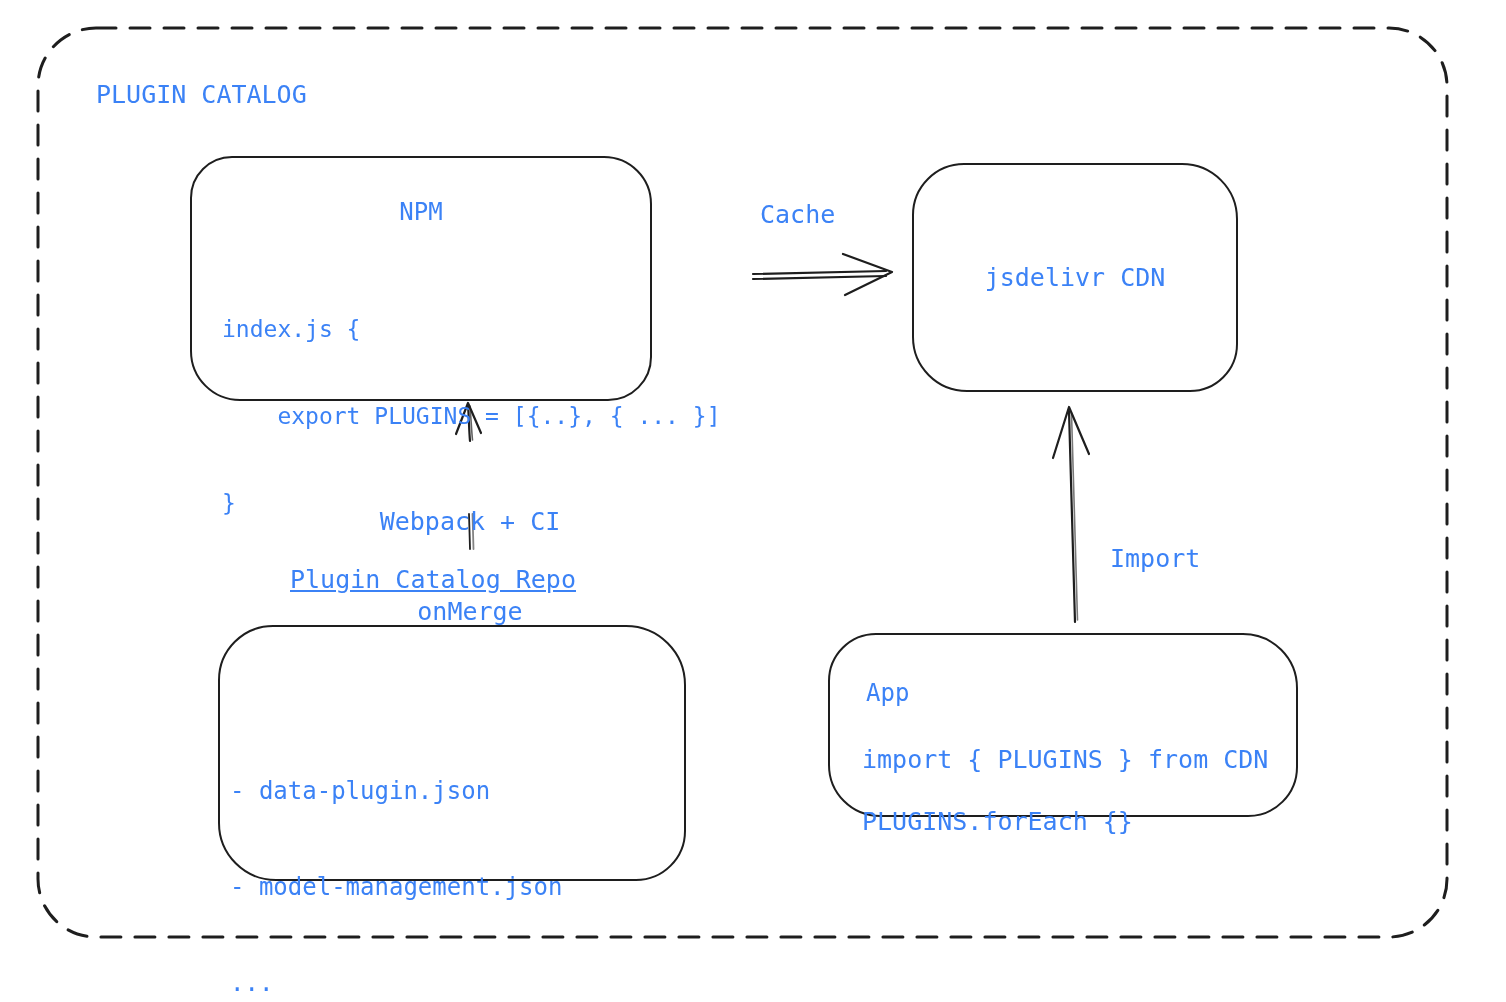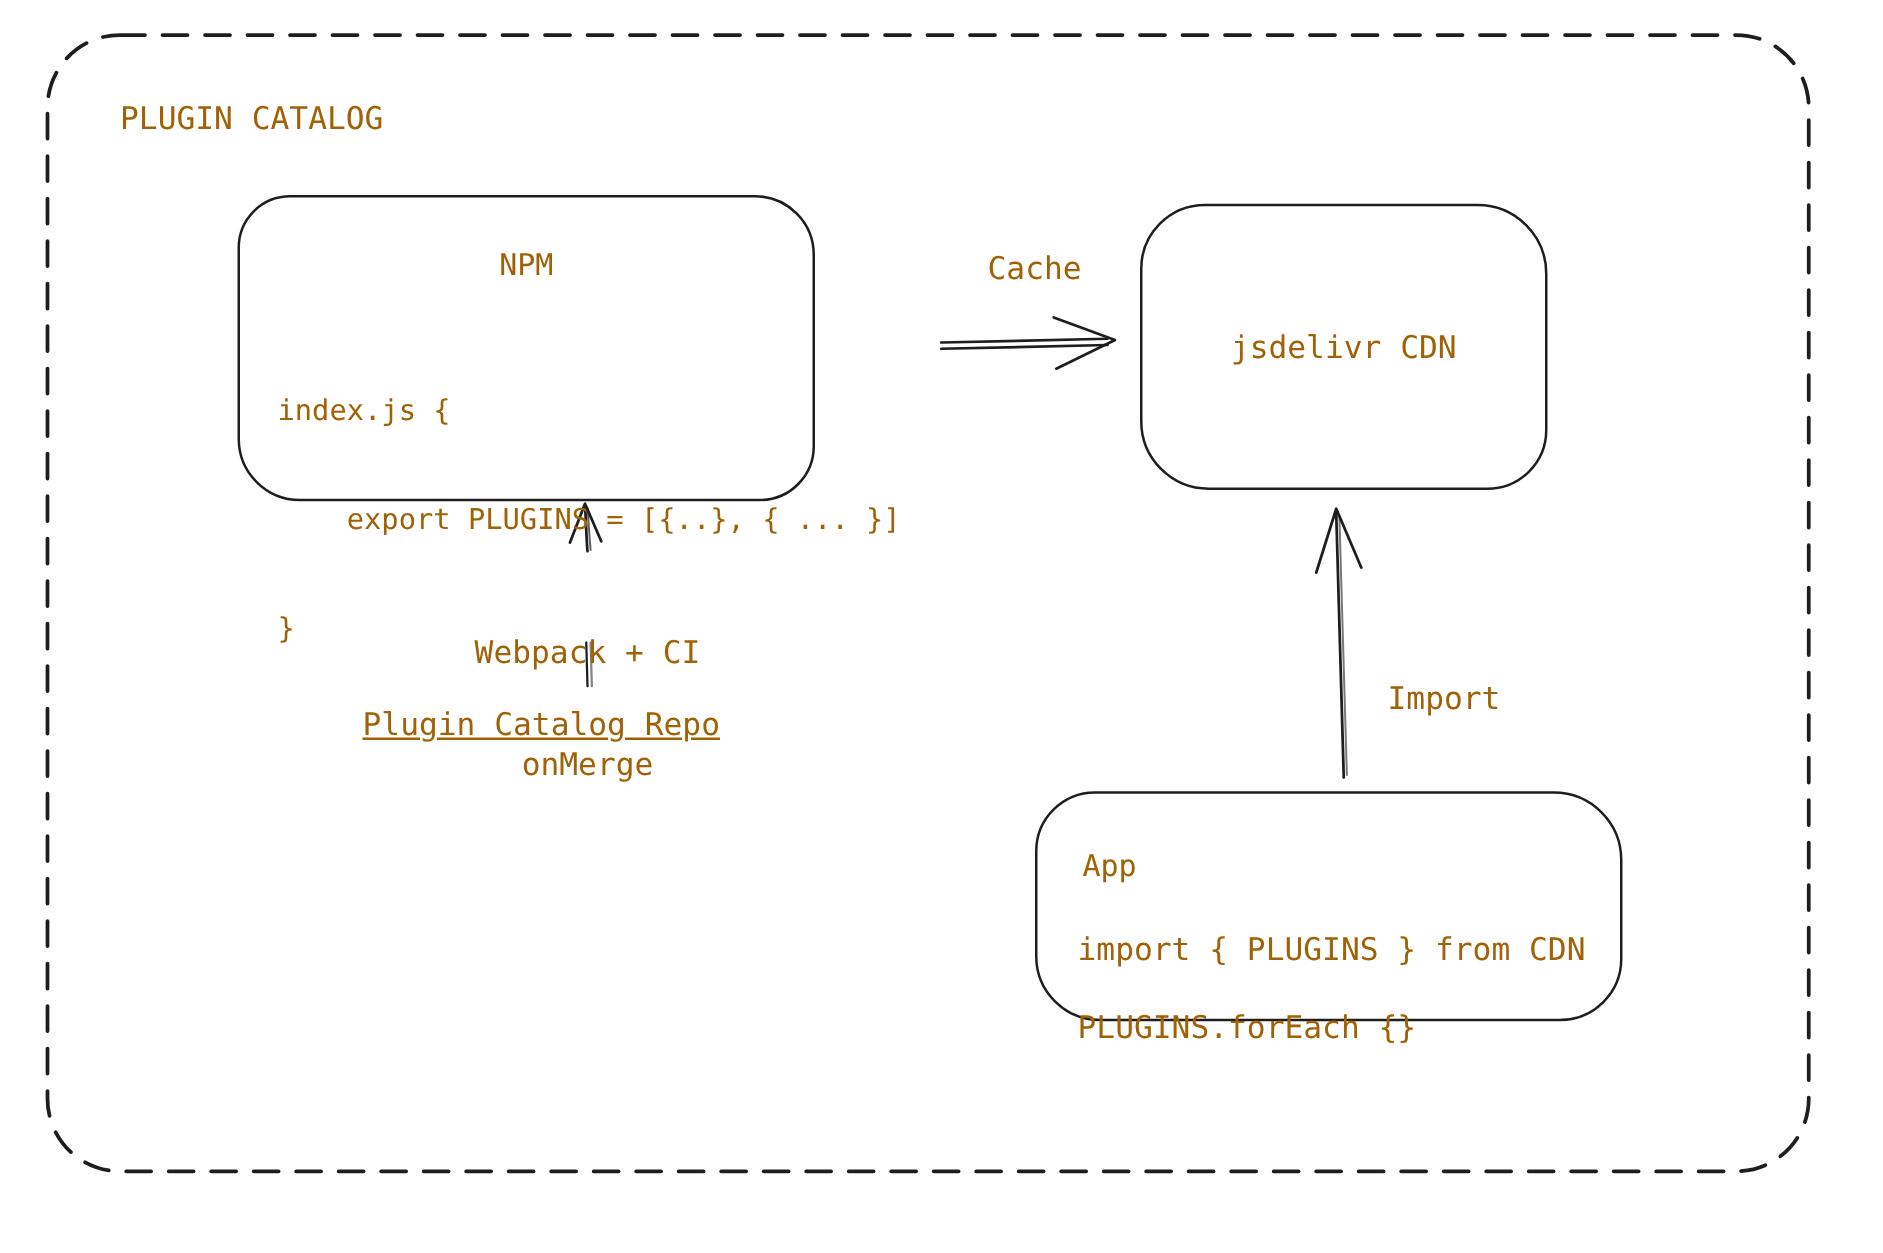--- a/index.html
+++ b/index.html
@@ -6,21 +6,21 @@
     margin: 0;
     padding: 0;
     background: #ffffff;
   }
   .canvas {
     position: relative;
     width: 1506px;
     height: 1002px;
     background: #ffffff;
     font-family: "DejaVu Sans Mono", "Liberation Mono", monospace;
-    color: #a16207;
+    color: #3b82f6;
     overflow: hidden;
   }
   svg.overlay {
     position: absolute;
     left: 0; top: 0;
     width: 1506px; height: 1002px;
     pointer-events: none;
   }
   .diagram-title {
     position: absolute;
@@ -59,21 +59,21 @@
   #node-app   { left: 828px; top: 633px; width: 470px; height: 184px; border-radius: 48px 55px 50px 52px; }
   #app-title  { position: absolute; left: 36px; top: 44px; font-size: 24px; white-space: pre; }
   #app-code-1 { position: absolute; left: 32px; top: 110px; font-size: 25px; white-space: pre; }
   #app-code-2 { position: absolute; left: 32px; top: 172px; font-size: 25px; white-space: pre; }
 
   .edge-label {
     position: absolute;
     font-size: 25px;
     white-space: pre;
   }
-  #label-cache  { left: 790px; top: 200px; }
+  #label-cache  { left: 760px; top: 200px; }
   #label-build  { left: 330px; top: 447px; width: 280px; text-align: center; line-height: 30px; }
   #label-import { left: 1110px; top: 544px; }
   #label-repo   { left: 290px; top: 565px; text-decoration: underline; }
 </style>
 </head>
 <body>
 
 <div class="canvas">
 
   <svg class="overlay" viewBox="0 0 1506 1002" xmlns="http://www.w3.org/2000/svg">
@@ -113,20 +113,27 @@
       <div>}</div>
     </div>
   </div>
 
   <div class="node" id="node-cdn">
     <div id="cdn-title">jsdelivr CDN</div>
   </div>
 
   <div class="edge-label" id="label-repo">Plugin Catalog Repo</div>
 
+  <div class="node" id="node-repo">
+    <div class="code" id="repo-files">
+      <div>- data-plugin.json</div>
+      <div>- model-management.json</div>
+      <div>...</div>
+    </div>
+  </div>
 
   <div class="node" id="node-app">
     <div id="app-title">App</div>
     <div id="app-code-1">import { PLUGINS } from CDN</div>
     <div id="app-code-2">PLUGINS.forEach {}</div>
   </div>
 
   <div class="edge-label" id="label-cache">Cache</div>
 
   <div class="edge-label" id="label-build">

